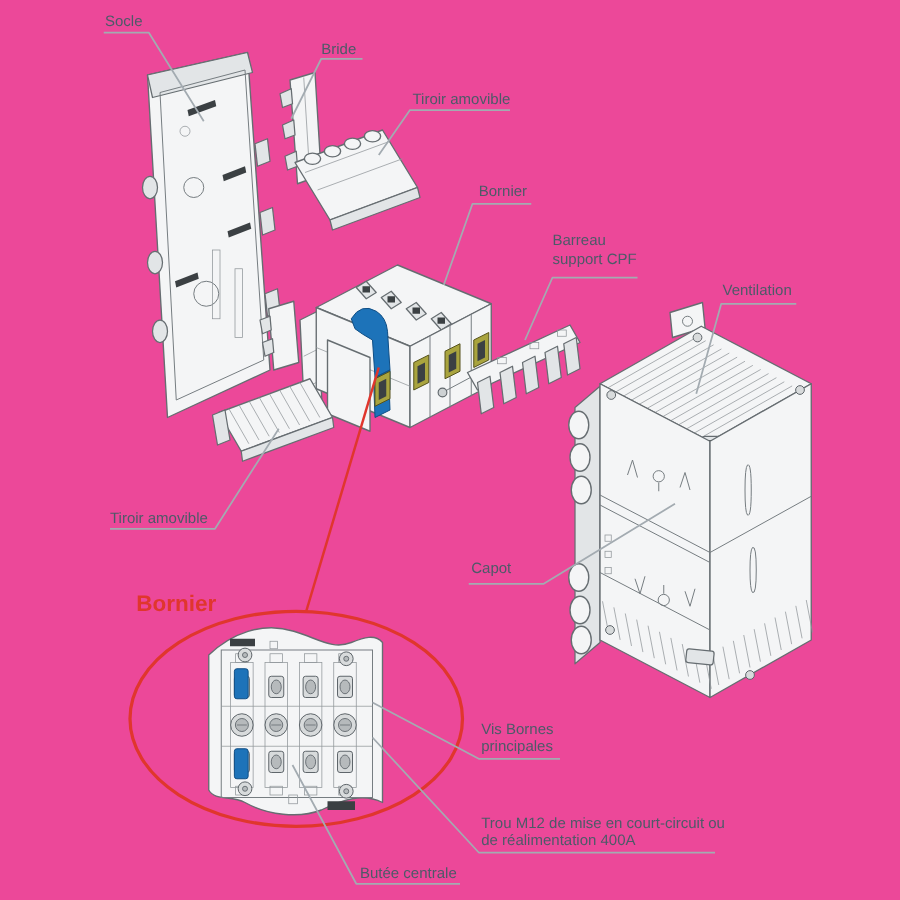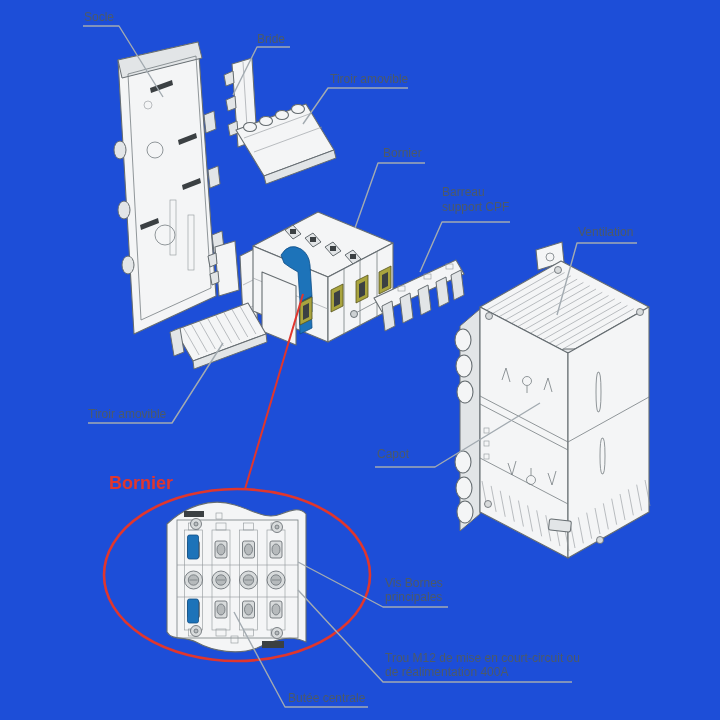--- a/index.html
+++ b/index.html
@@ -1,16 +1,16 @@
 <!DOCTYPE html>
 <html><head>
 <meta charset="utf-8">
 <style>
   html,body{margin:0;padding:0;background:#ffffff;}
-  .page{width:720px;height:720px;position:relative;background:#1d4ed8;overflow:hidden;}
+  .page{width:720px;height:720px;position:relative;background:#ec4899;overflow:hidden;}
   svg{display:block;}
   .p   {fill:#f4f5f6;stroke:#666d71;stroke-width:1.1;stroke-linejoin:round;}
   .pm  {fill:#e2e5e7;stroke:#666d71;stroke-width:1;stroke-linejoin:round;}
   .pd  {fill:#cdd1d3;stroke:#5f666b;stroke-width:0.9;}
   .ln  {fill:none;stroke:#767d81;stroke-width:0.8;}
   .lnt {fill:none;stroke:#90969a;stroke-width:0.6;}
   .dk  {fill:#3b4043;stroke:none;}
   .blue   {fill:#1d73b9;stroke:#0f4e85;stroke-width:0.8;stroke-linejoin:round;}
   .blue2  {fill:#155e9c;stroke:#0f4e85;stroke-width:0.8;}
   .yellow {fill:#a9a43e;stroke:#56531c;stroke-width:0.8;}

